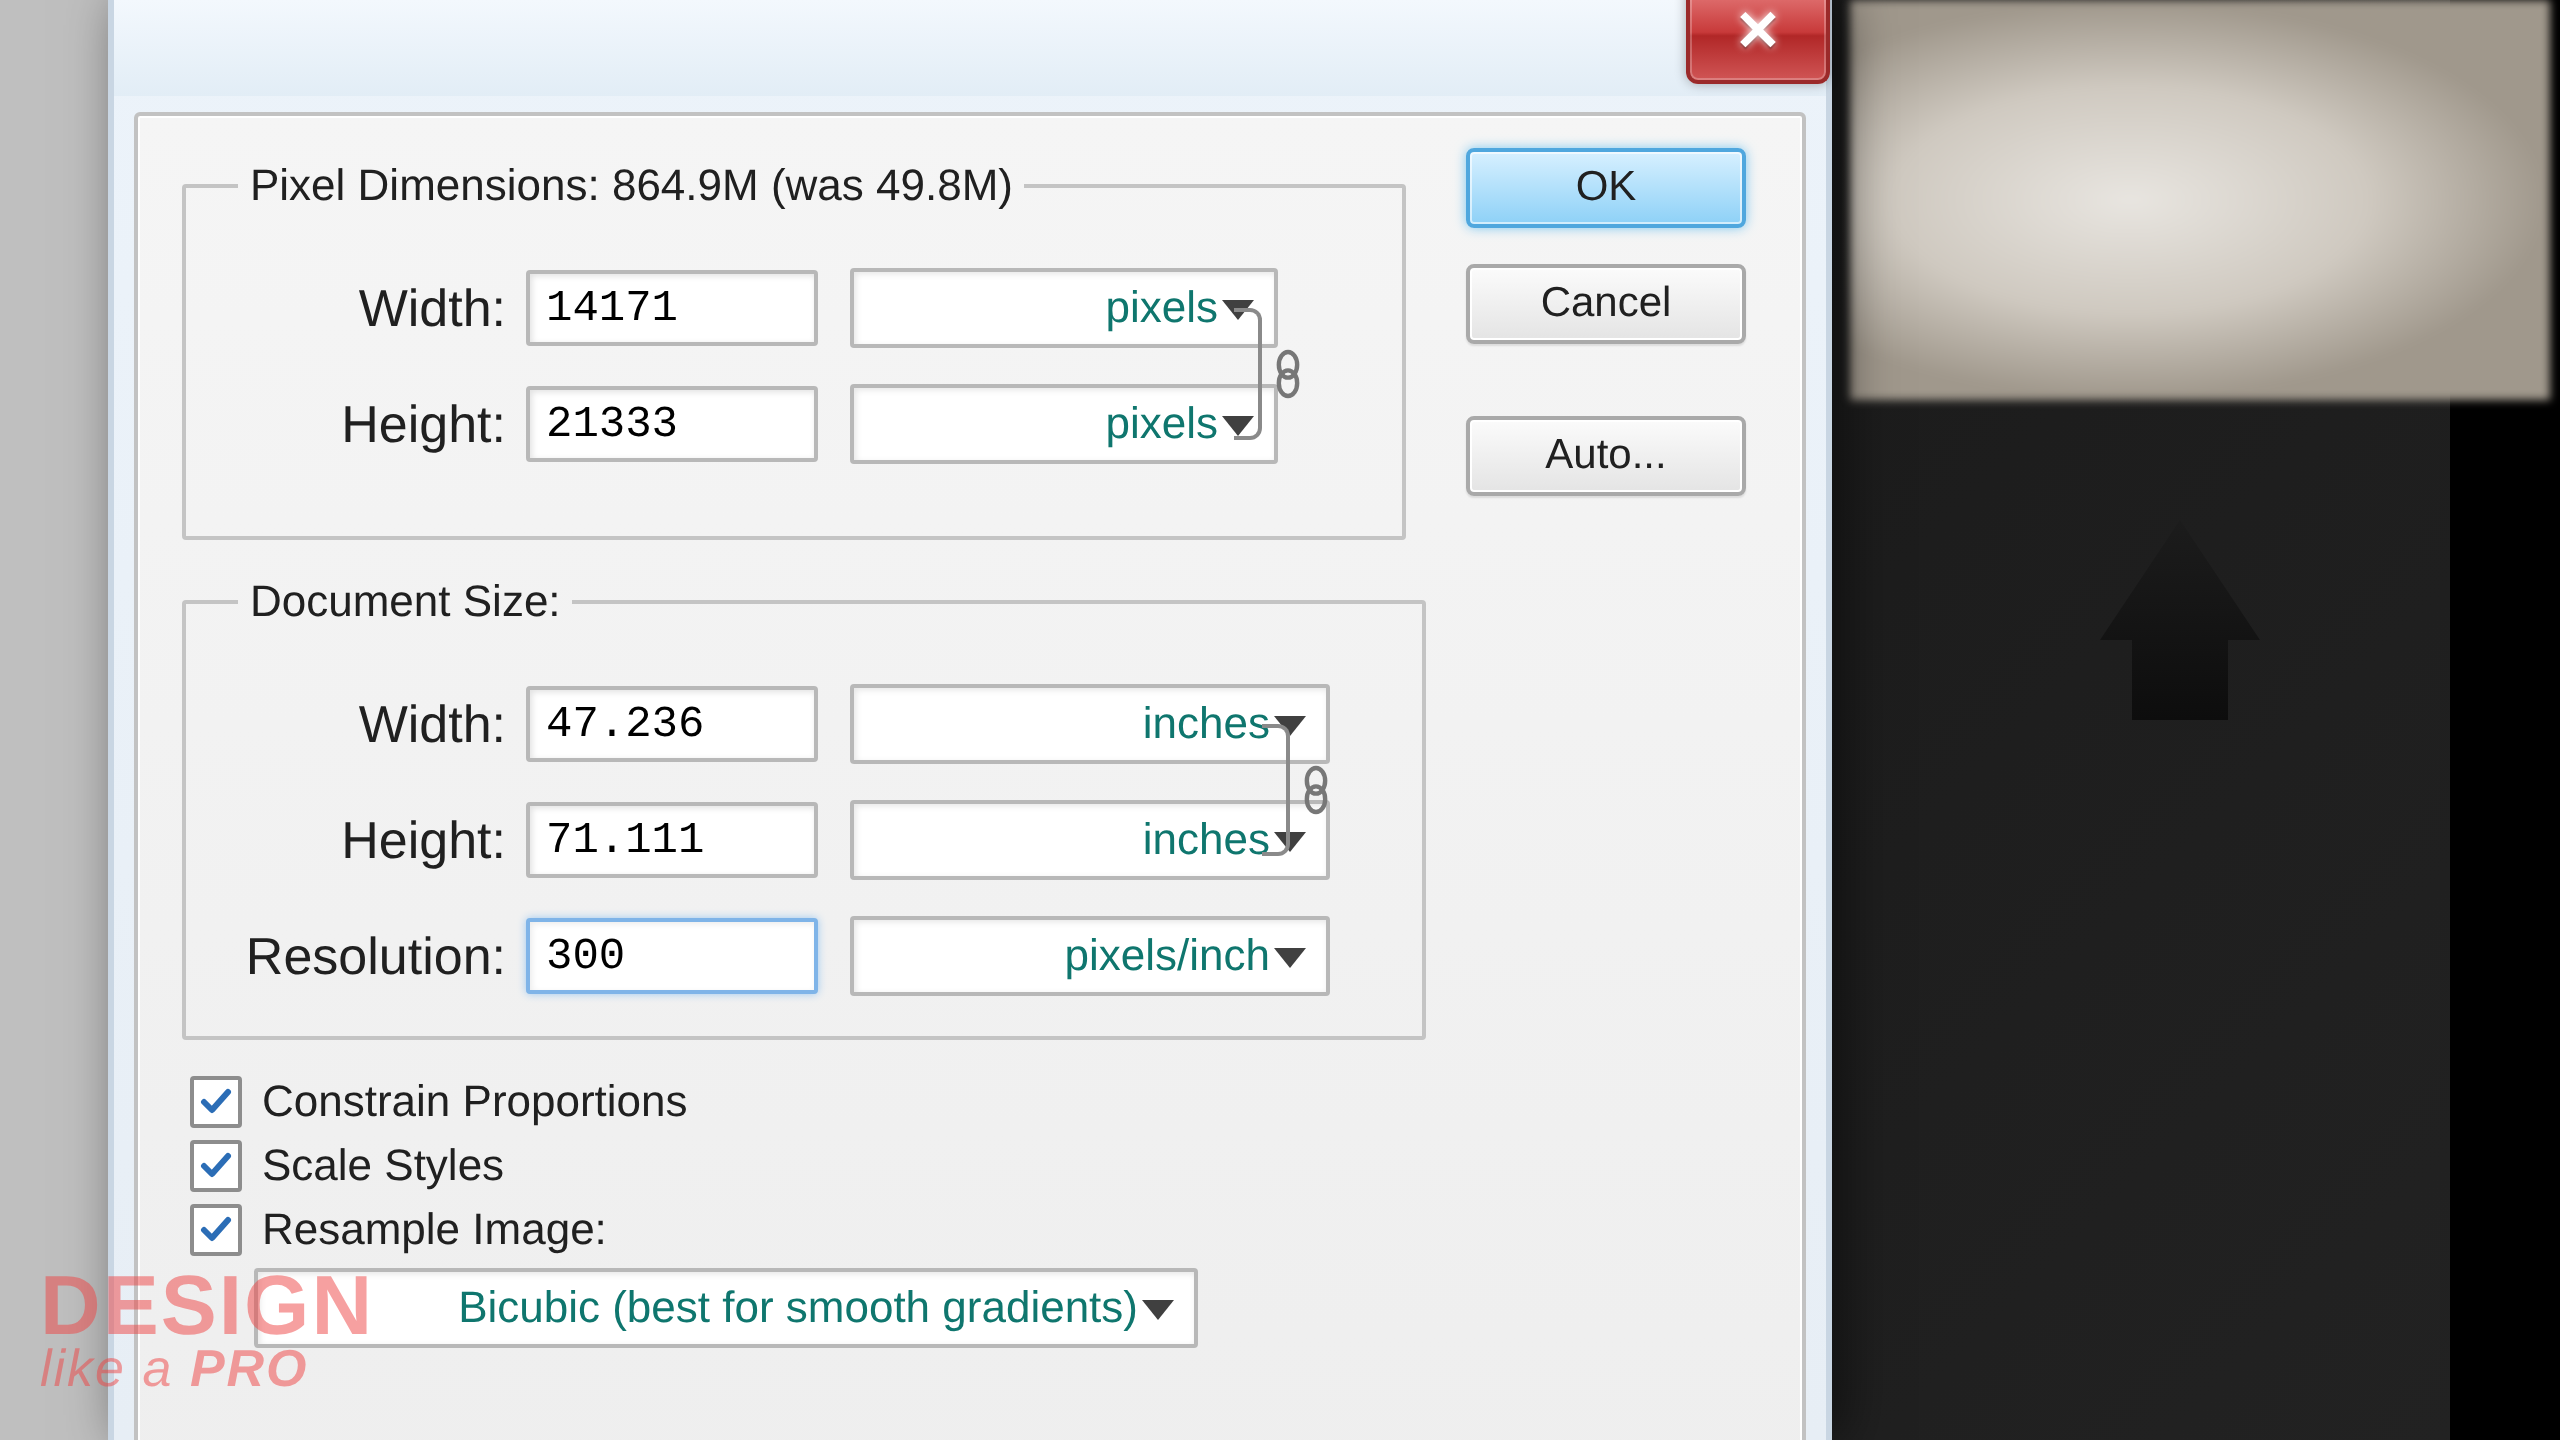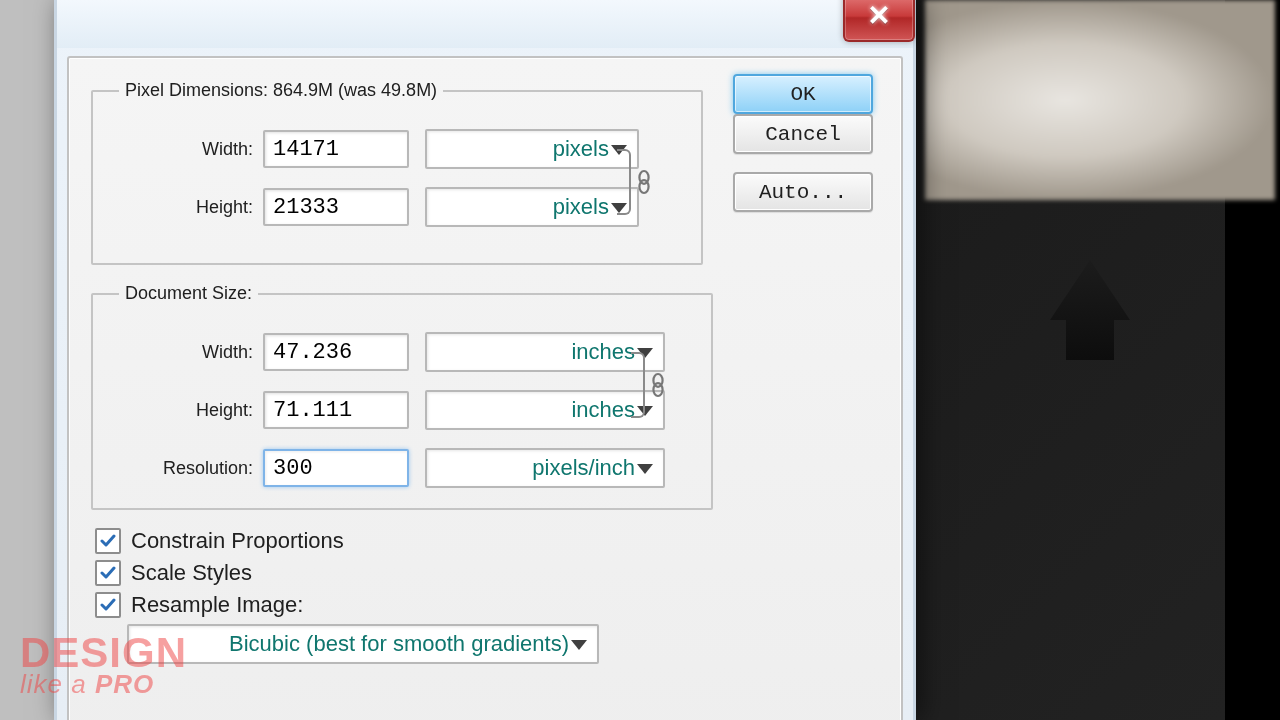--- a/index.html
+++ b/index.html
@@ -10,36 +10,36 @@
   .backdrop::before{content:"";position:absolute;left:870px;top:0;width:350px;height:200px;background:radial-gradient(ellipse at 40% 50%,#e8e5e0 0%,#cfc9c0 40%,#a0988c 70%);filter:blur(2px);}
   .backdrop::after{content:"";position:absolute;left:995px;top:260px;width:80px;height:100px;background:linear-gradient(#1c1c1c,#0d0d0d);clip-path:polygon(50% 0,100% 60%,80% 60%,80% 100%,20% 100%,20% 60%,0 60%);}
   .gray-bg{position:absolute;left:0;top:0;width:55px;height:720px;background:#bfbfbf;}
   .dialog{position:absolute;left:54px;top:0;width:856px;height:720px;background:linear-gradient(#ecf3fa,#e7eef5);border-left:3px solid #c9d6e3;border-right:3px solid #c9d6e3;box-shadow:6px 0 25px rgba(0,0,0,.5);}
   .titlebar{height:48px;position:relative;background:linear-gradient(#f3f8fd,#e2edf6);}
   .title{position:absolute;left:14px;top:6px;font-size:27px;color:#0b0b0b;font-weight:400;}
   .closebtn{position:absolute;right:-2px;top:-6px;width:68px;height:46px;background:linear-gradient(#e47a7a,#c83a3a 48%,#b12727 52%,#d05555);border:2px solid #9b2a2a;border-top:none;border-radius:0 0 6px 6px;box-shadow:inset 0 0 0 1px rgba(255,255,255,.25),0 0 6px rgba(0,0,0,.3);}
   .closeX{position:absolute;left:50%;top:50%;transform:translate(-50%,-55%);color:#fff;font-size:28px;font-weight:bold;text-shadow:0 0 4px #fff,0 1px 1px #600;}
   .inner{position:absolute;left:10px;top:56px;right:10px;bottom:-50px;background:linear-gradient(#f5f5f5,#eeeeee);border:2px solid #c2c2c2;border-radius:3px;padding:22px 22px 10px 22px;box-sizing:border-box;box-shadow:inset 0 0 0 1px #fff;}
   fieldset{border:2px solid #c4c4c4;border-radius:2px;margin:0 0 18px 0;padding:22px 14px 18px 26px;position:relative;}
-  legend{padding:0 6px;font-size:18px;color:#202020;}
+  legend{padding:0 6px;font-size:22px;color:#202020;}
   .row{display:flex;align-items:center;margin:6px 0 18px 0;}
   .row:last-child{margin-bottom:2px;}
-  .lbl{width:134px;text-align:right;margin-right:10px;font-size:18px;color:#202020;}
+  .lbl{width:134px;text-align:right;margin-right:10px;font-size:26px;color:#202020;}
   input.txt{width:126px;height:34px;border:2px solid #b8b8b8;border-radius:2px;font-size:22px;padding:0 8px;background:#fff;font-family:Liberation Mono, monospace;box-shadow:inset 1px 1px 3px rgba(0,0,0,.12);}
   input.txt.focus{border-color:#7fb4e8;box-shadow:0 0 4px #9cc8f0,inset 1px 1px 3px rgba(0,0,0,.08);}
   .sel{position:relative;margin-left:16px;width:172px;height:36px;border:2px solid #b8b8b8;border-radius:2px;background:#fff;display:flex;align-items:center;padding:0 28px 0 10px;font-size:22px;color:#0f766e;box-shadow:inset 1px 1px 3px rgba(0,0,0,.10);justify-content:flex-end;}
   .sel.wide{width:198px;}
   .sel.xwide{width:430px;}
   .sel::after{content:"";position:absolute;right:10px;top:50%;width:0;height:0;border-left:8px solid transparent;border-right:8px solid transparent;border-top:10px solid #404040;transform:translateY(-40%);}
   .link-bracket{position:relative;margin-left:10px;width:16px;align-self:stretch;}
   .link-bracket::before{content:"";position:absolute;left:0;top:14px;bottom:14px;border-right:2px solid #8a8a8a;border-top:2px solid #8a8a8a;border-bottom:2px solid #8a8a8a;border-top-right-radius:6px;border-bottom-right-radius:6px;width:12px;}
   .chain{position:absolute;right:-22px;top:50%;transform:translateY(-50%);width:22px;height:26px;}
   .chain svg{width:100%;height:100%;}
   .btncol{position:absolute;right:28px;top:16px;width:140px;}
-  button.side{width:140px;height:40px;border:2px solid #a9a9a9;border-radius:4px;background:linear-gradient(#fbfbfb,#e4e4e4);font-family:Liberation Mono, monospace;font-size:21px;color:#202020;box-shadow:inset 0 0 0 1px #fff, 0 1px 1px rgba(0,0,0,.1);}
+  button.side{width:140px;height:40px;margin-bottom:18px;border:2px solid #a9a9a9;border-radius:4px;background:linear-gradient(#fbfbfb,#e4e4e4);font-family:Liberation Sans, sans-serif;font-size:21px;color:#202020;box-shadow:inset 0 0 0 1px #fff, 0 1px 1px rgba(0,0,0,.1);}
   button.side.ok{background:linear-gradient(#d7f0ff,#8ed1f7);border-color:#4fa7de;box-shadow:inset 0 0 0 1px rgba(255,255,255,.6),0 0 6px #7ec8f0;}
   button.side.auto{margin-top:18px;}
   .chk-row{display:flex;align-items:center;margin:2px 0 6px 4px;font-size:22px;color:#202020;}
   .chk{width:22px;height:22px;border:2px solid #8d8d8d;border-radius:2px;margin-right:10px;background:#fff;display:inline-flex;align-items:center;justify-content:center;box-shadow:inset 0 0 0 1px #fff;}
   .chk svg{width:16px;height:16px;}
   .chk svg path{stroke:#2b6db6;stroke-width:3;fill:none;stroke-linecap:round;stroke-linejoin:round;}
   .sel.resample{margin:4px 0 0 36px;}
   .watermark{position:absolute;left:0;bottom:20px;color:#ef4444;opacity:.5;font-family:"Arial Narrow",Arial,sans-serif;letter-spacing:1px;pointer-events:none;}
   .wm1{font-size:42px;font-weight:600;}
   .wm2{font-size:26px;font-style:italic;margin-top:-8px;}

